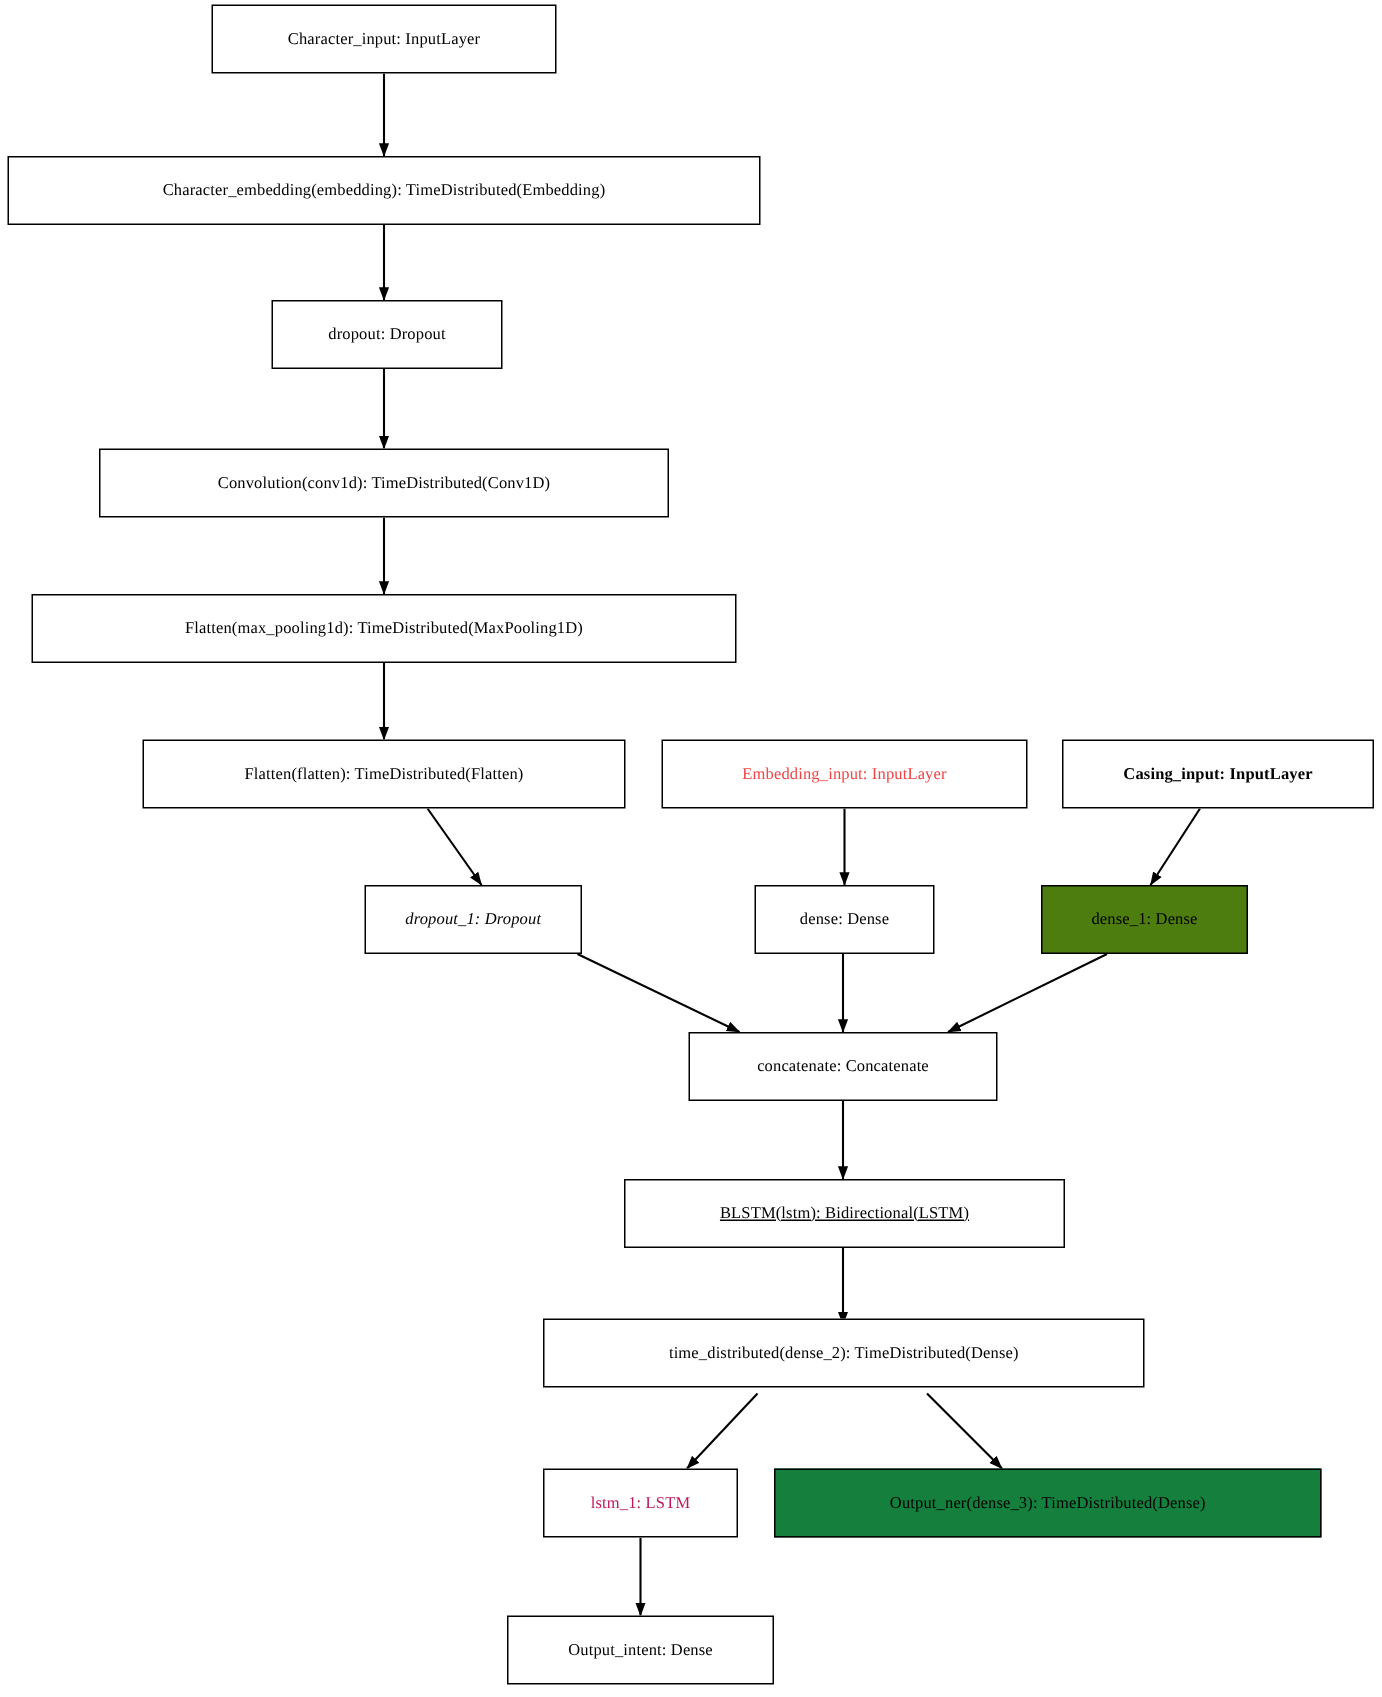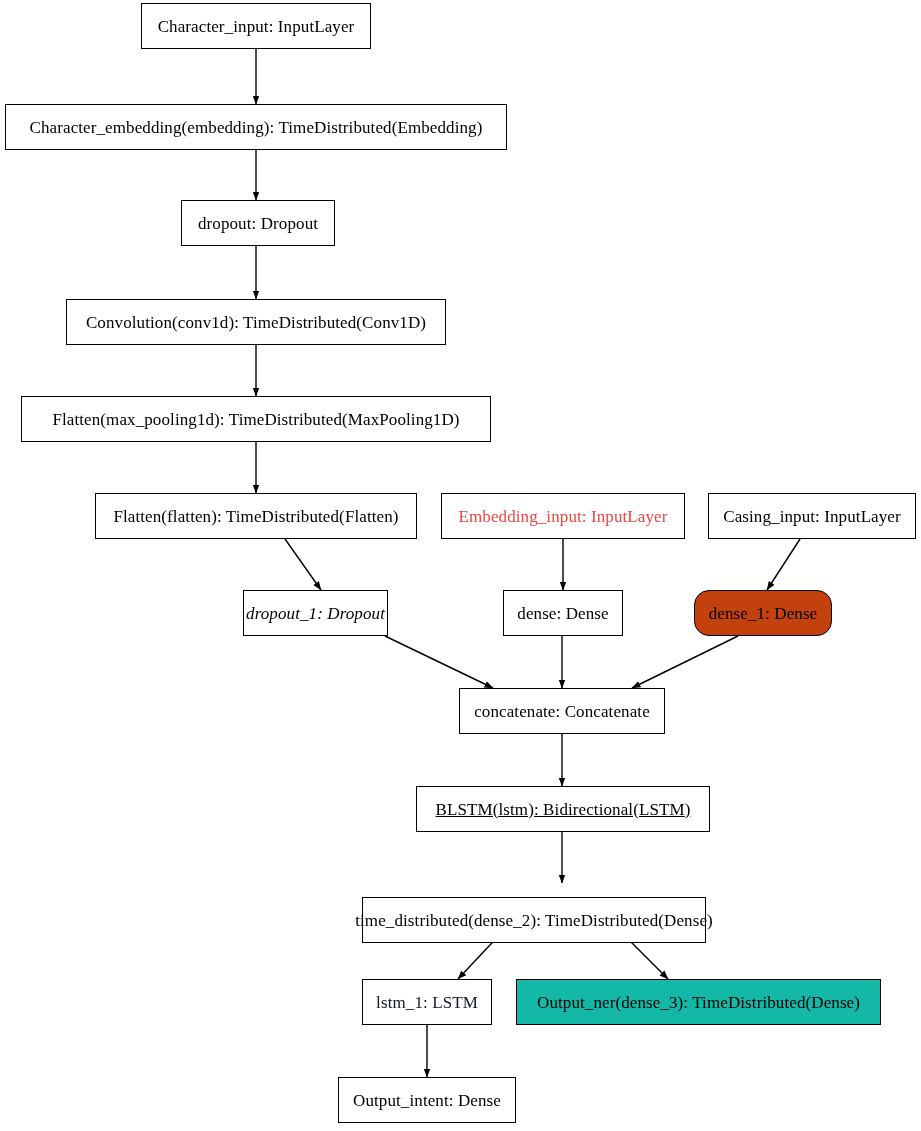--- a/index.html
+++ b/index.html
@@ -29,21 +29,21 @@
     box-sizing: border-box;
     background: #ffffff;
     border: 1px solid #000000;
     display: flex;
     align-items: center;
     justify-content: center;
     white-space: nowrap;
   }
   .node-label {
     font-family: "Liberation Serif", "DejaVu Serif", serif;
-    font-size: 17px;
+    font-size: 11px;
     line-height: 1;
     color: #000000;
     letter-spacing: 0.1px;
   }
 </style>
 </head>
 <body>
 
 <div id="graph-canvas" style="width: 921px; height: 1131px; background: rgb(255, 255, 255);">
   <svg id="edge-layer" width="921" height="1131" viewBox="0 0 921 1131" xmlns="http://www.w3.org/2000/svg">
@@ -86,44 +86,44 @@
       </div>
       <div class="node" style="left: 21px; top: 396px; width: 470px; height: 46px; border-color: rgb(0, 0, 0); background: rgb(255, 255, 255);">
         <span class="node-label" style="color: rgb(0, 0, 0);">Flatten(max_pooling1d): TimeDistributed(MaxPooling1D)</span>
       </div>
       <div class="node" style="left: 95px; top: 493px; width: 322px; height: 46px; border-color: rgb(0, 0, 0); background: rgb(255, 255, 255);">
         <span class="node-label" style="color: rgb(0, 0, 0);">Flatten(flatten): TimeDistributed(Flatten)</span>
       </div>
       <div class="node" style="left: 441px; top: 493px; width: 244px; height: 46px; border-color: rgb(0, 0, 0); background: rgb(255, 255, 255);">
         <span class="node-label" style="color: #ef4444;">Embedding_input: InputLayer</span>
       </div>
-      <div class="node" style="left: 708px; top: 493px; width: 208px; height: 46px; border-color: rgb(0, 0, 0); background: rgb(255, 255, 255);">
+      <div class="node" style="left: 708px; top: 493px; width: 208px; height: 46px; border-color: rgb(0, 0, 0); background: rgb(255, 255, 255); font-weight: bold;">
         <span class="node-label" style="color: rgb(0, 0, 0);">Casing_input: InputLayer</span>
       </div>
       <div class="node" style="left: 243px; top: 590px; width: 145px; height: 46px; border-color: rgb(0, 0, 0); background: rgb(255, 255, 255); font-style: italic;">
         <span class="node-label" style="color: rgb(0, 0, 0);">dropout_1: Dropout</span>
       </div>
       <div class="node" style="left: 503px; top: 590px; width: 120px; height: 46px; border-color: rgb(0, 0, 0); background: rgb(255, 255, 255);">
         <span class="node-label" style="color: rgb(0, 0, 0);">dense: Dense</span>
       </div>
-      <div class="node" style="left: 694px; top: 590px; width: 138px; height: 46px; border-color: rgb(0, 0, 0); background: #c2410c; border-radius: 15px;">
+      <div class="node" style="left: 694px; top: 590px; width: 138px; height: 46px; border-color: rgb(0, 0, 0); background: #4d7c0f;">
         <span class="node-label" style="color: rgb(0, 0, 0);">dense_1: Dense</span>
       </div>
       <div class="node" style="left: 459px; top: 688px; width: 206px; height: 46px; border-color: rgb(0, 0, 0); background: rgb(255, 255, 255);">
         <span class="node-label" style="color: rgb(0, 0, 0);">concatenate: Concatenate</span>
       </div>
       <div class="node" style="left: 416px; top: 786px; width: 294px; height: 46px; border-color: rgb(0, 0, 0); background: rgb(255, 255, 255); text-decoration: underline;">
         <span class="node-label" style="color: rgb(0, 0, 0);">BLSTM(lstm): Bidirectional(LSTM)</span>
       </div>
-      <div class="node" style="left: 362px; top: 897px; width: 344px; height: 46px; border-color: rgb(0, 0, 0); background: rgb(255, 255, 255);">
+      <div class="node" style="left: 362px; top: 879px; width: 401px; height: 46px; border-color: rgb(0, 0, 0); background: rgb(255, 255, 255);">
         <span class="node-label" style="color: rgb(0, 0, 0);">time_distributed(dense_2): TimeDistributed(Dense)</span>
       </div>
       <div class="node" style="left: 362px; top: 979px; width: 130px; height: 46px; border-color: rgb(0, 0, 0); background: rgb(255, 255, 255);">
-        <span class="node-label" style="color: #0f172a;">lstm_1: LSTM</span>
+        <span class="node-label" style="color: #be185d;">lstm_1: LSTM</span>
       </div>
-      <div class="node" style="left: 516px; top: 979px; width: 365px; height: 46px; border-color: rgb(0, 0, 0); background: #14b8a6;">
+      <div class="node" style="left: 516px; top: 979px; width: 365px; height: 46px; border-color: rgb(0, 0, 0); background: #15803d;">
         <span class="node-label" style="color: rgb(0, 0, 0);">Output_ner(dense_3): TimeDistributed(Dense)</span>
       </div>
       <div class="node" style="left: 338px; top: 1077px; width: 178px; height: 46px; border-color: rgb(0, 0, 0); background: rgb(255, 255, 255);">
         <span class="node-label" style="color: rgb(0, 0, 0);">Output_intent: Dense</span>
       </div>
     </div>
 </div>
 
 </body></html>

